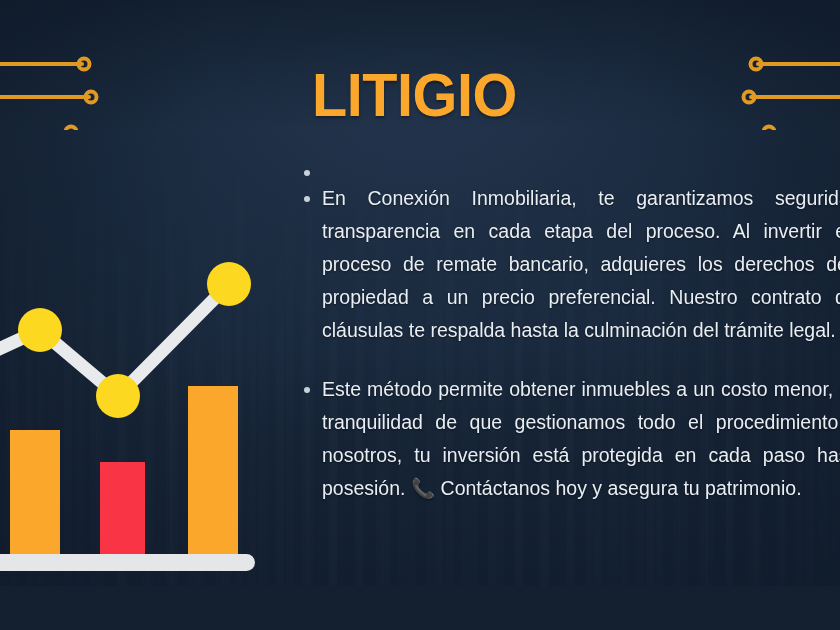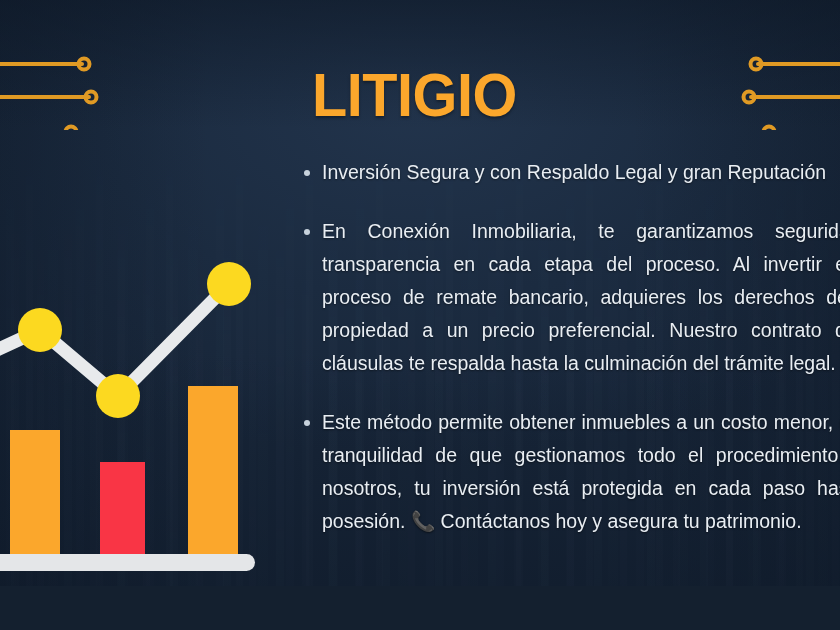--- a/index.html
+++ b/index.html
@@ -179,21 +179,20 @@
 
     <rect x="-20" y="304" width="275" height="17" rx="8.5" fill="#E4E6E8"></rect>
   </svg>
 
   <div class="title">LITIGIO</div>
 
   <div class="body">
 
     <div class="bullet">
       <span class="dot"></span>
-      <span>Inversión Segura y con Respaldo Legal y gran Reputación</span>
     </div>
 
     <div class="bullet">
       <span class="dot"></span>
       <span>En Conexión Inmobiliaria, te garantizamos seguridad y transparencia en cada etapa del proceso. Al invertir en un proceso de remate bancario, adquieres los derechos de una propiedad a un precio preferencial. Nuestro contrato de 14 cláusulas te respalda hasta la culminación del trámite legal.</span>
     </div>
 
     <div class="bullet">
       <span class="dot"></span>
       <span>Este método permite obtener inmuebles a un costo menor, con la tranquilidad de que gestionamos todo el procedimiento. Con nosotros, tu inversión está protegida en cada paso hasta la posesión. 📞 Contáctanos hoy y asegura tu patrimonio.</span>

